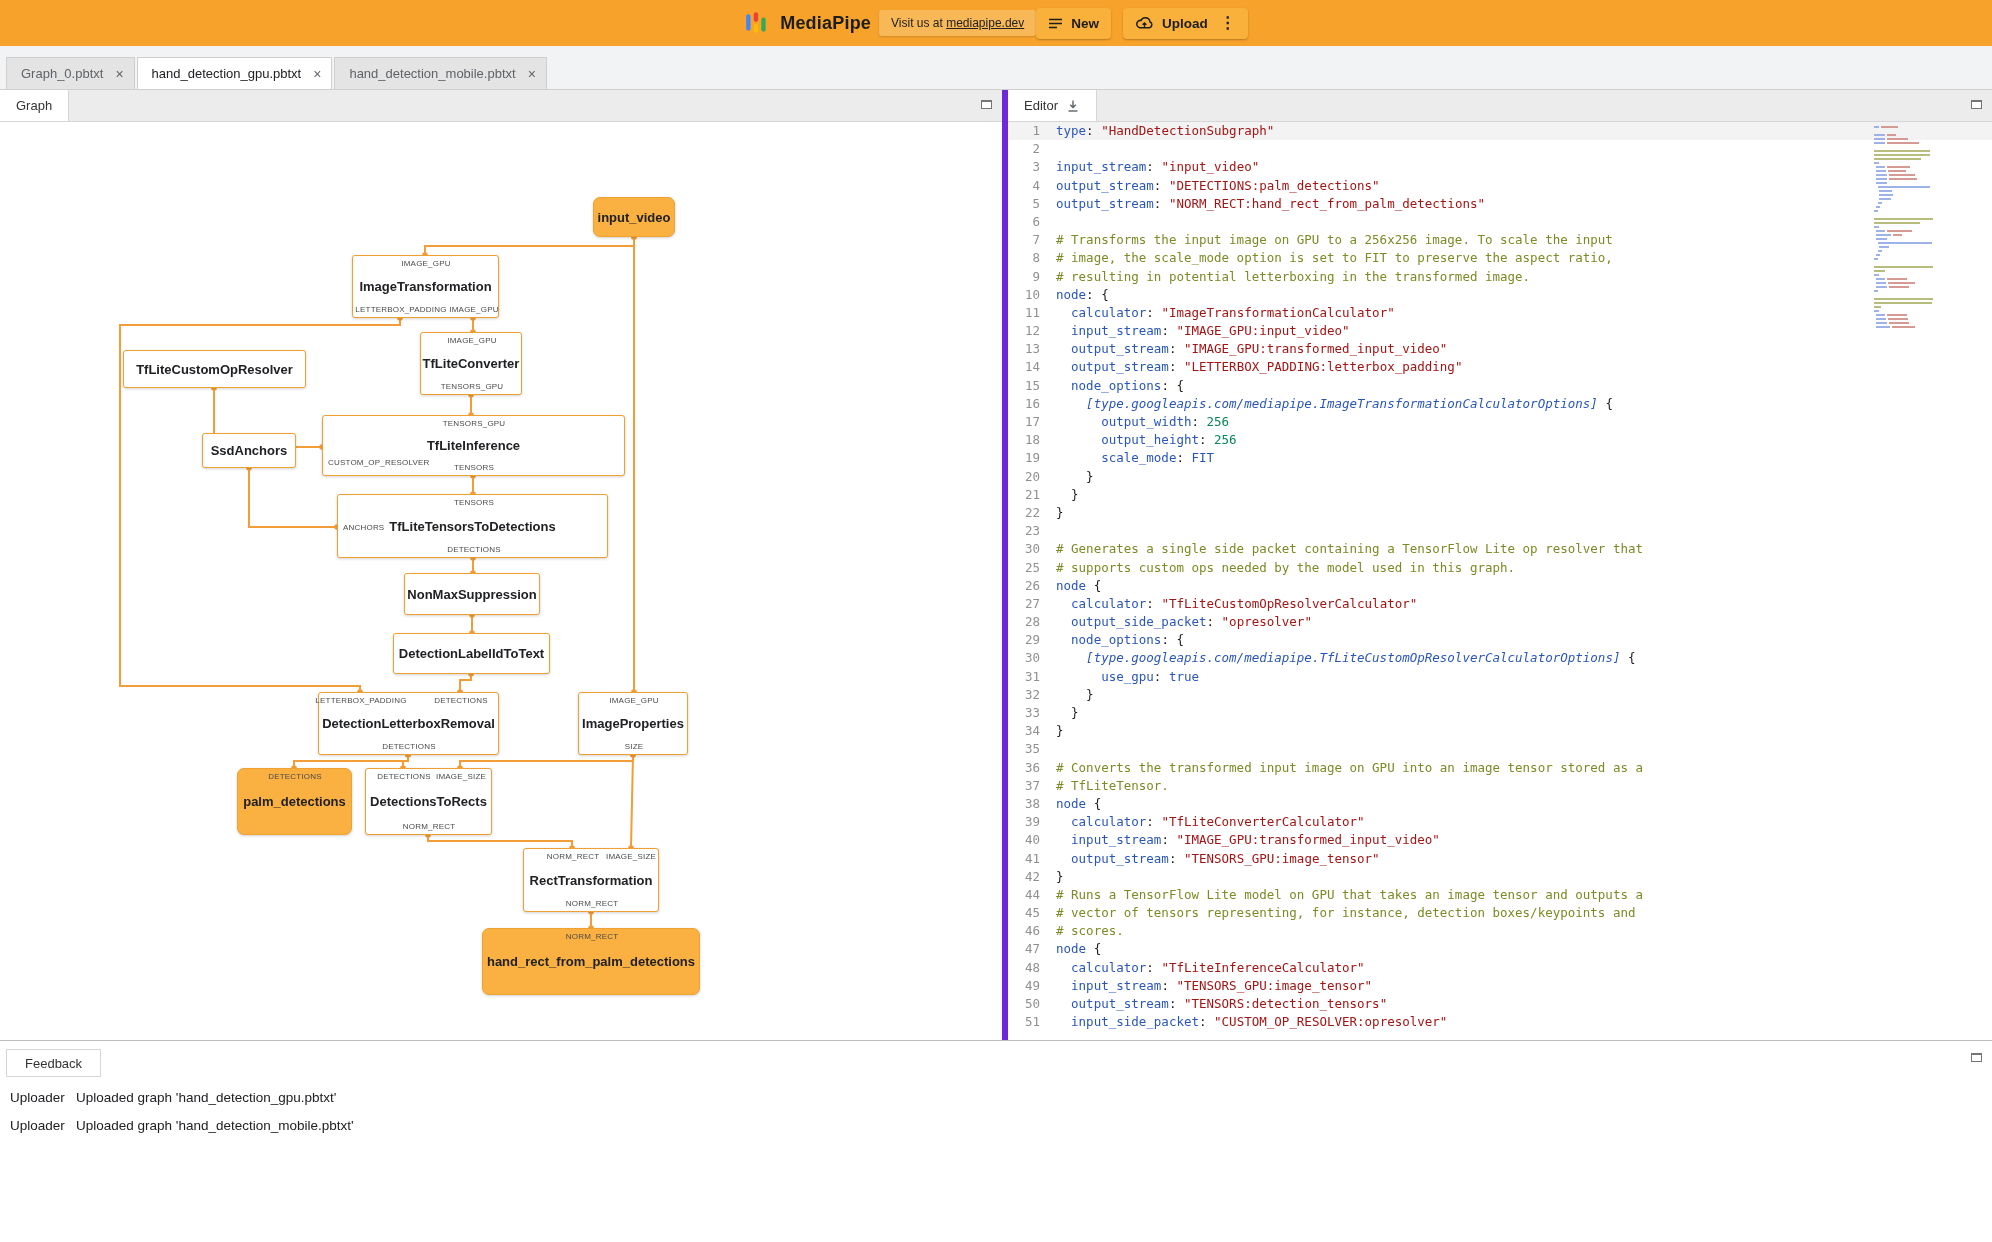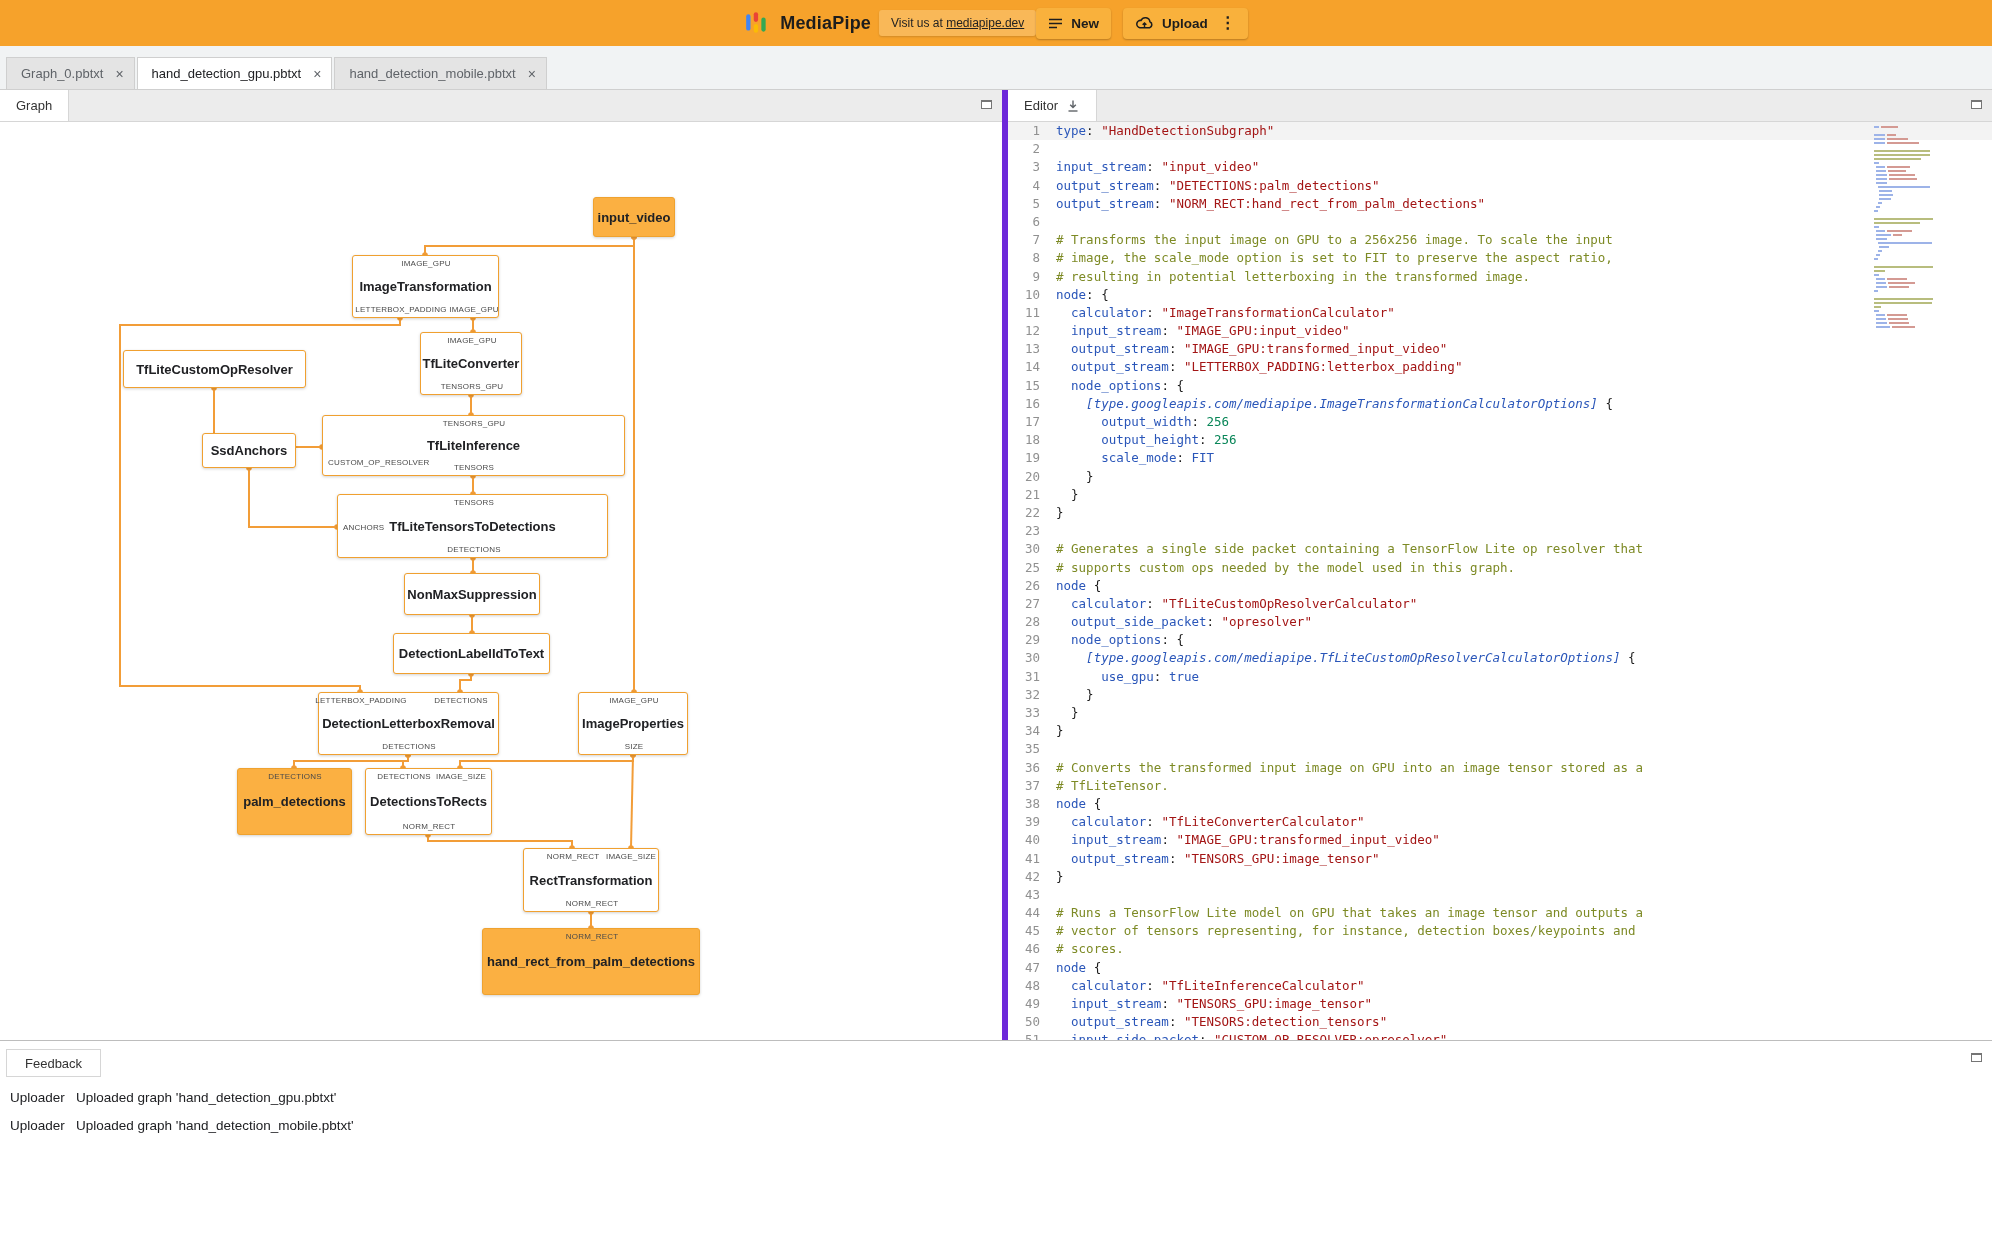--- a/index.html
+++ b/index.html
@@ -55,21 +55,21 @@
   .dl-icon{ display:inline-flex; cursor:pointer; }
   .win-icon{ position:absolute; right:10px; top:10px; width:11px; height:9px;
              border:1px solid #757575; border-top-width:2px; cursor:pointer; background:#fff; }
 
   
   #graph-canvas{ position:relative; flex:1; background:#fff; overflow:hidden; }
   #graph-canvas svg{ position:absolute; left:0; top:0; pointer-events:none; }
   .gnode{ position:absolute; background:#fff; border:1px solid var(--node-border); border-radius:3px;
           box-shadow:0 1px 3px rgba(0,0,0,.18); display:flex; align-items:center;
           justify-content:center; cursor:pointer; z-index:1; }
-  .gnode.stream{ background:var(--stream-bg); border-color:#EFA22F; }
+  .gnode.stream{ background:var(--stream-bg); border-color:#EFA22F;border-radius:7px; }
   .gnode-label{ font-size:13px; font-weight:bold; color:#202124; white-space:nowrap; }
   .gport{ position:absolute; font-size:8px; color:#4a4a4a; transform:translateX(-50%);
           white-space:nowrap; letter-spacing:.2px; }
   .gport.top{ top:3px; } .gport.bottom{ bottom:3px; }
   .gport.left-side{ transform:none; left:5px; }
 
   
   .editor-body{ position:relative; flex:1; background:#fff; overflow:hidden;
                 font-family:"DejaVu Sans Mono", monospace; }
   .code-line{ display:flex; height:18.2px; line-height:18.2px; font-size:12.5px; white-space:pre; }
@@ -335,21 +335,20 @@
           <div class="code-line"><span class="line-num">33</span><span class="line-content">  }</span></div>
           <div class="code-line"><span class="line-num">34</span><span class="line-content">}</span></div>
           <div class="code-line"><span class="line-num">35</span><span class="line-content"></span></div>
           <div class="code-line"><span class="line-num">36</span><span class="line-content"><span class="tok-comment"># Converts the transformed input image on GPU into an image tensor stored as a</span></span></div>
           <div class="code-line"><span class="line-num">37</span><span class="line-content"><span class="tok-comment"># TfLiteTensor.</span></span></div>
           <div class="code-line"><span class="line-num">38</span><span class="line-content"><span class="tok-key">node</span> {</span></div>
           <div class="code-line"><span class="line-num">39</span><span class="line-content">  <span class="tok-key">calculator</span>: <span class="tok-string">"TfLiteConverterCalculator"</span></span></div>
           <div class="code-line"><span class="line-num">40</span><span class="line-content">  <span class="tok-key">input_stream</span>: <span class="tok-string">"IMAGE_GPU:transformed_input_video"</span></span></div>
           <div class="code-line"><span class="line-num">41</span><span class="line-content">  <span class="tok-key">output_stream</span>: <span class="tok-string">"TENSORS_GPU:image_tensor"</span></span></div>
           <div class="code-line"><span class="line-num">42</span><span class="line-content">}</span></div>
-          <div class="code-line"><span class="line-num">43</span><span class="line-content"></span></div>
           <div class="code-line"><span class="line-num">44</span><span class="line-content"><span class="tok-comment"># Runs a TensorFlow Lite model on GPU that takes an image tensor and outputs a</span></span></div>
           <div class="code-line"><span class="line-num">45</span><span class="line-content"><span class="tok-comment"># vector of tensors representing, for instance, detection boxes/keypoints and</span></span></div>
           <div class="code-line"><span class="line-num">46</span><span class="line-content"><span class="tok-comment"># scores.</span></span></div>
           <div class="code-line"><span class="line-num">47</span><span class="line-content"><span class="tok-key">node</span> {</span></div>
           <div class="code-line"><span class="line-num">48</span><span class="line-content">  <span class="tok-key">calculator</span>: <span class="tok-string">"TfLiteInferenceCalculator"</span></span></div>
           <div class="code-line"><span class="line-num">49</span><span class="line-content">  <span class="tok-key">input_stream</span>: <span class="tok-string">"TENSORS_GPU:image_tensor"</span></span></div>
           <div class="code-line"><span class="line-num">50</span><span class="line-content">  <span class="tok-key">output_stream</span>: <span class="tok-string">"TENSORS:detection_tensors"</span></span></div>
           <div class="code-line"><span class="line-num">51</span><span class="line-content">  <span class="tok-key">input_side_packet</span>: <span class="tok-string">"CUSTOM_OP_RESOLVER:opresolver"</span></span></div>
         </div>
       <div id="minimap">

